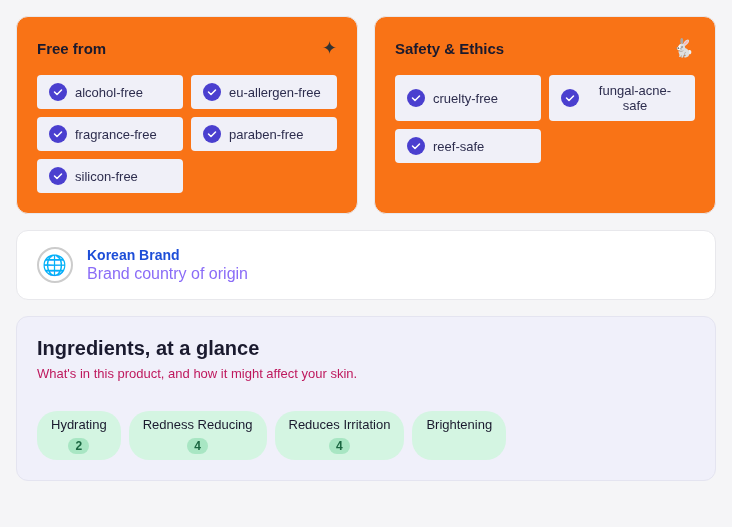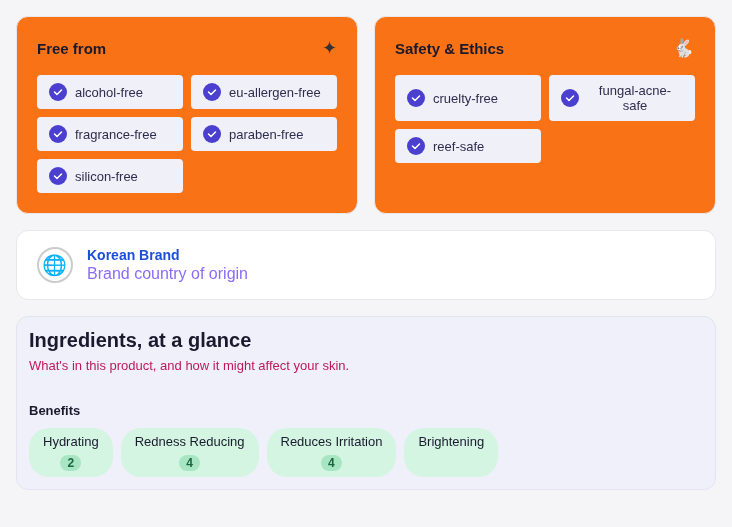--- a/index.html
+++ b/index.html
@@ -116,21 +116,21 @@
 
     .korean-brand-text .brand-sub {
       font-size: 16px;
       color: #8a6cf7;
       margin-top: 2px;
     }
 
     .ingredients-card {
       background: #f0f0fa;
       border-radius: 12px;
-      padding: 12px;
+      padding: 20px;
       border: 1px solid #e4e4f0;
     }
 
     .ingredients-title {
       font-size: 20px;
       font-weight: 700;
       color: #1a1a2e;
       margin-bottom: 6px;
     }
 
@@ -266,21 +266,20 @@
   <div class="globe-icon">🌐</div>
   <div class="korean-brand-text">
     <div class="brand-name">Korean Brand</div>
     <div class="brand-sub">Brand country of origin</div>
   </div>
 </div>
 
 <div class="ingredients-card">
   <div class="ingredients-title">Ingredients, at a glance</div>
   <div class="ingredients-sub">What's in this product, and how it might affect your skin.</div>
-  <div class="benefits-label">Benefits</div>
   <div class="benefits-tags" id="benefits-container">
   <div class="benefit-tag">
         <span>Hydrating</span>
         <span class="count">2</span>
       </div>
       <div class="benefit-tag">
         <span>Redness Reducing</span>
         <span class="count">4</span>
       </div>
       <div class="benefit-tag">

